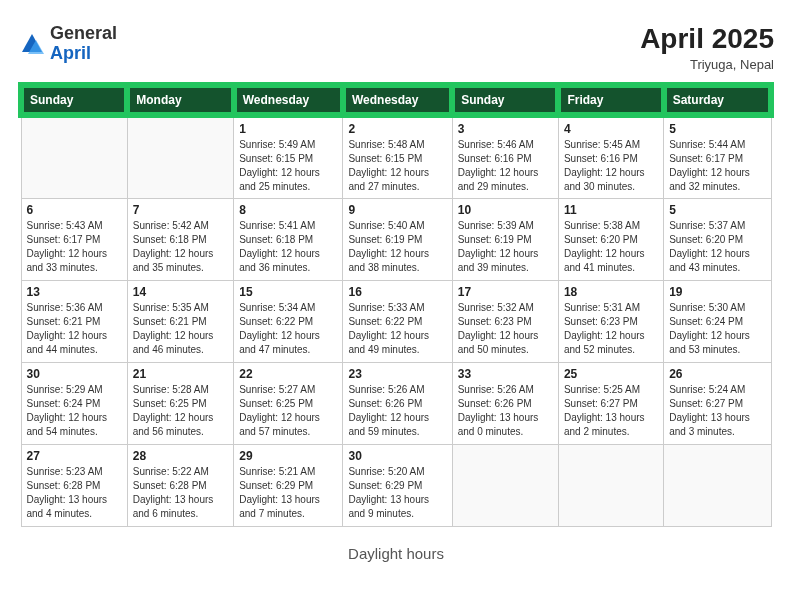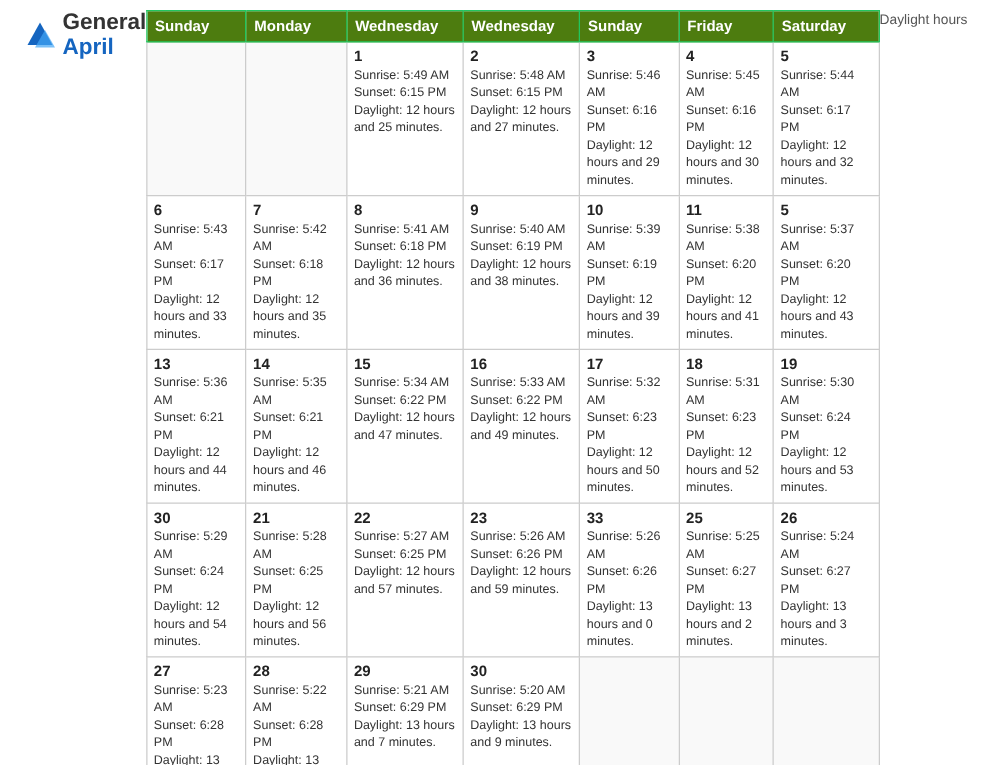--- a/index.html
+++ b/index.html
@@ -6,22 +6,23 @@
     body {
       font-family: Arial, sans-serif;
       background: #fff;
       width: 792px;
       height: 612px;
       overflow: hidden;
     }
     .page {
       width: 792px;
       height: 434px;
-      padding: 8px 18px 12px 18px;
+      padding: 24px 18px 12px 18px;
       display: flex;
+      flex-direction: column;
     }
     .header {
       display: flex;
       justify-content: space-between;
       align-items: flex-start;
       margin-bottom: 10px;
     }
     .logo {
       display: flex;
       align-items: center;
@@ -51,26 +52,26 @@
       font-size: 13px;
       color: #444;
       margin-top: 2px;
     }
     .calendar {
       border-collapse: collapse;
       width: 100%;
       flex: 1;
     }
     .calendar th {
-      background: #4d7c0f;
+      background: #14532d;
       color: #fff;
       font-size: 12px;
       font-weight: bold;
       padding: 5px 6px;
-      border: 1px solid #22c55e;
+      border: 6px solid #22c55e;
       text-align: left;
     }
     .calendar td {
       border: 1px solid #ccc;
       vertical-align: top;
       padding: 4px 5px;
       width: 113px;
       height: 82px;
       background: #fff;
     }
@@ -82,40 +83,44 @@
       font-weight: bold;
       color: #222;
       margin-bottom: 2px;
     }
     .day-info {
       font-size: 10px;
       color: #333;
       line-height: 1.4;
     }
     .footer-note {
-      font-size: 11px;
+      font-size: 15px;
       color: #555;
-      margin-top: 2px;
-      text-align: right;
+      margin-top: 18px;
+      text-align: center;
     }
   </style>
 </head>
 <body>
 
 <div class="page">
   <div class="header">
     <div class="logo">
       <svg class="logo-icon" viewBox="0 0 28 28">
         <polygon points="14,4 24,22 4,22" fill="#1565c0"></polygon>
         <polygon points="18,10 26,24 10,24" fill="#42a5f5" opacity="0.7"></polygon>
       </svg>
       <div class="logo-text">
         <span class="logo-general">General</span><br>
         <span class="logo-blue">April</span>
       </div>
+    </div>
+    <div class="title-block">
+      <div class="month-title">April 2025</div>
+      <div class="subtitle">Triyuga, Nepal</div>
     </div>
   </div>
 
   <table class="calendar">
     <thead>
       <tr>
         <th>Sunday</th>
         <th>Monday</th>
         <th>Wednesday</th>
         <th>Wednesday</th>

